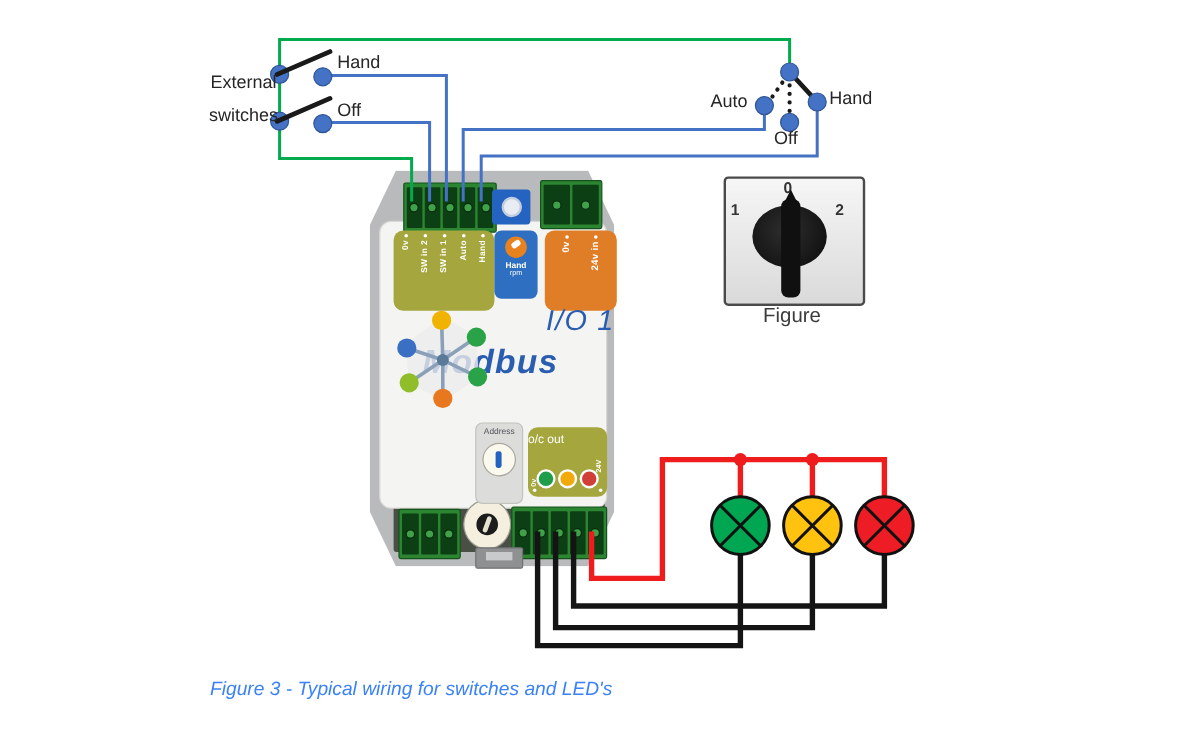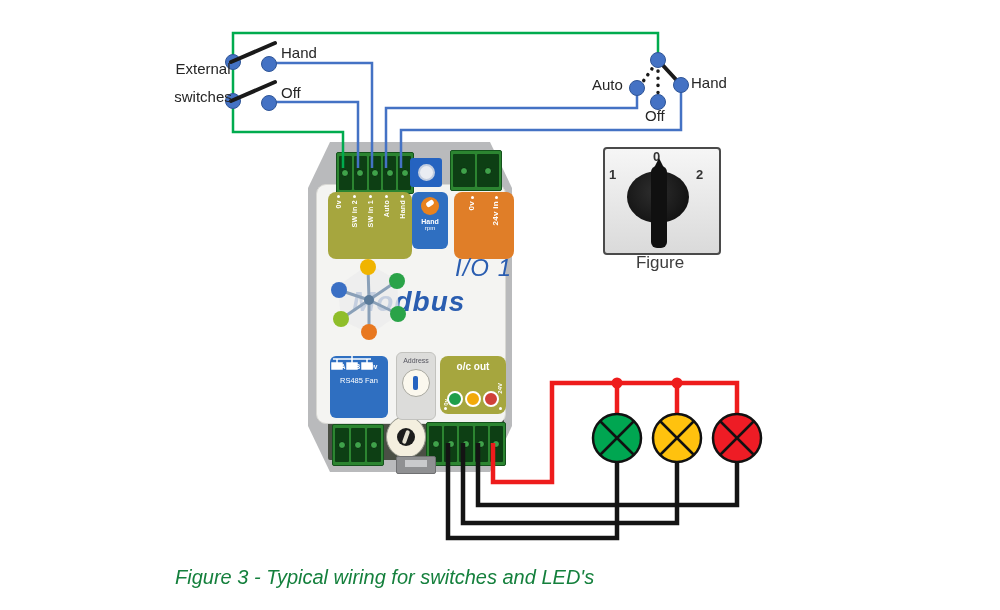--- a/index.html
+++ b/index.html
@@ -39,33 +39,33 @@
   .iotitle{left:408px;top:254px;font-size:24px;font-weight:normal;font-style:italic;color:#2a5db0;letter-spacing:1px;margin-left:47px;}
   .modbus{left:352px;top:286px;font-size:28px;font-weight:bold;font-style:italic;color:#2a5db0;letter-spacing:1px;}
   .rs485{left:330px;top:356px;width:58px;height:56px;background:#2f6fc1;border-radius:6px;display:flex;flex-direction:column;align-items:center;padding-top:6px;}
   .rs485 .pins{display:flex;gap:10px;font-size:6.5px;font-weight:bold;color:#fff;margin-top:1px;}
   .rs485 .nm{font-size:7.5px;color:#fff;margin-top:6px;}
   .addr{left:396px;top:352px;width:38px;height:62px;background:#dcdcda;border:1px solid #c2c2be;border-radius:6px;display:flex;flex-direction:column;align-items:center;padding-top:4px;}
   .addr .at{font-size:7px;color:#55555f;}
   .addr .ad{width:26px;height:26px;border-radius:50%;background:#fbf8ee;border:1px solid #a8a8a0;margin-top:5px;position:relative;}
   .addr .ad:after{content:"";position:absolute;left:10px;top:6px;width:5px;height:14px;background:#2563c0;border-radius:2px;}
   .ocout{left:440px;top:356px;width:66px;height:58px;position:absolute;}
-  .ocout .ot{position:absolute;top:5px;width:100%;text-align:center;font-size:10px;font-weight:bold;color:#fff;}
+  .ocout .ot{position:absolute;top:5px;width:100%;text-align:left;font-size:10px;font-weight:normal;color:#fff;}
   .ocout .leds{position:absolute;bottom:7px;left:50%;transform:translateX(-50%);display:flex;gap:2px;}
   .ocout .led{width:12px;height:12px;border-radius:50%;border:2px solid #fff;}
   .ocout .side{position:absolute;font-size:6px;font-weight:bold;color:#fff;writing-mode:vertical-rl;transform:rotate(180deg);}
   .ocout .cdot{position:absolute;width:3px;height:3px;border-radius:50%;background:#fff;}
   
   .psface{left:603px;top:147px;width:114px;height:104px;background:linear-gradient(180deg,#f6f6f6,#dadada);border:2px solid #4a4a4a;border-radius:4px;}
   .psknob{left:627px;top:171px;width:62px;height:52px;border-radius:50%;background:radial-gradient(circle at 45% 40%,#2e2e2e,#0a0a0a);}
   .pshandle{left:651px;top:166px;width:16px;height:82px;background:#101010;border-radius:6px;}
   .pstip{left:654px;top:158px;width:0;height:0;border-left:5px solid transparent;border-right:5px solid transparent;border-bottom:10px solid #101010;}
   .psmark{position:absolute;font-size:13px;font-weight:bold;color:#333;}
   .pscap{left:603px;top:251px;width:114px;text-align:center;font-size:17px;color:#3c3c3c;line-height:24px;}
-  .caption{left:175px;top:566px;font-size:20px;font-style:italic;color:#15803d;}
+  .caption{left:175px;top:566px;font-size:16px;font-style:italic;color:#3b82f6;}
   svg{position:absolute;left:0;top:0;pointer-events:none;}
 </style>
 </head>
 <body>
 
 <div id="canvas">
 
   <div class="abs housing"></div>
   <div class="abs pcb"></div>
   <div class="abs face"></div>
@@ -191,40 +191,20 @@
     </g>
     <circle cx="44" cy="42" r="5" fill="#5a7a9a"></circle>
     <circle cx="14" cy="32" r="8" fill="#3a6fc4"></circle>
     <circle cx="43" cy="9" r="8" fill="#f0b400"></circle>
     <circle cx="72" cy="23" r="8" fill="#2aa348"></circle>
     <circle cx="73" cy="56" r="8" fill="#2aa348"></circle>
     <circle cx="44" cy="74" r="8" fill="#e87820"></circle>
     <circle cx="16" cy="61" r="8" fill="#8fbe2a"></circle>
   </svg>
 
-  <div class="abs rs485">
-    <svg width="44" height="14">
-      <g stroke="#fff" stroke-width="1.5" fill="#fff">
-        <line x1="3" y1="3" x2="41" y2="3"></line>
-          <line x1="22" y1="0" x2="22" y2="3"></line>
-        <line x1="7" y1="3" x2="7" y2="7"></line>
-          <line x1="22" y1="3" x2="22" y2="7"></line>
-          <line x1="37" y1="3" x2="37" y2="7"></line>
-        <rect x="2" y="7" width="10" height="6"></rect>
-          <rect x="17" y="7" width="10" height="6"></rect>
-          <rect x="32" y="7" width="10" height="6"></rect>
-      </g>
-    </svg>
-    <div class="pins">
-      <span>A</span>
-      <span>B</span>
-      <span>0v</span>
-    </div>
-    <span class="nm">RS485 Fan</span>
-  </div>
 
   <div class="abs addr">
     <span class="at">Address</span>
     <div class="ad"></div>
   </div>
 
   <div class="ocout olive">
     <div class="ot">o/c out</div>
     <span class="side" style="left:3px;bottom:8px;">0v</span>
     <span class="side" style="right:3px;bottom:20px;">24V</span>

